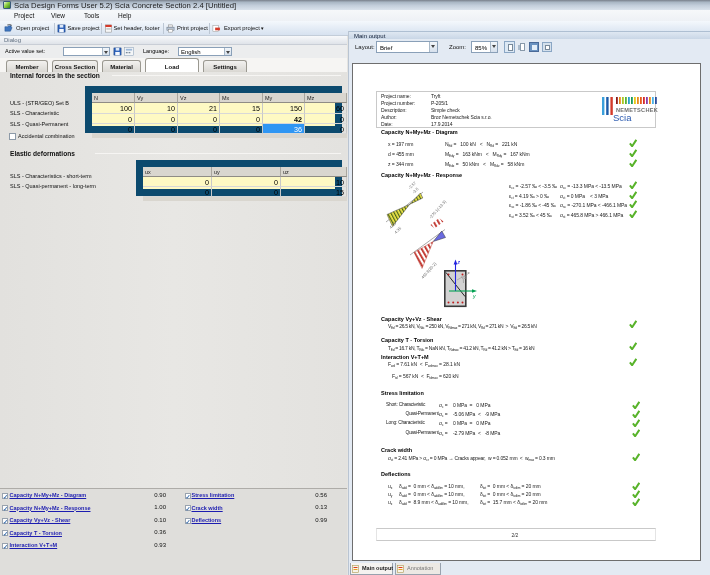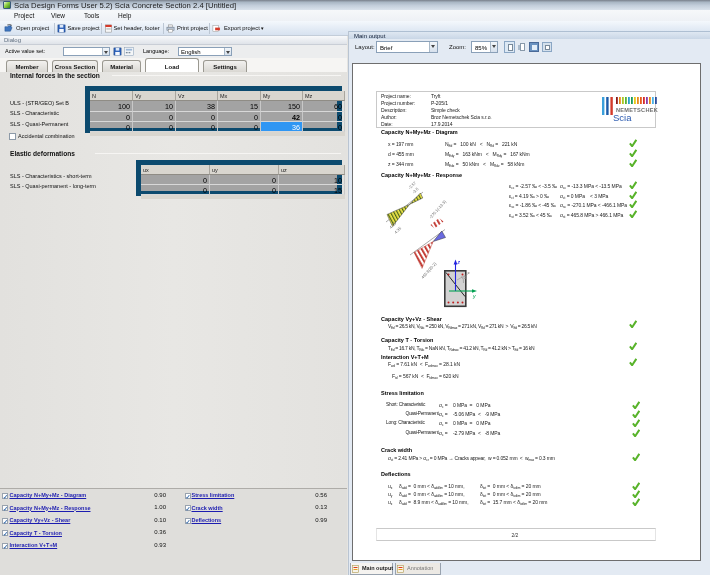--- a/index.html
+++ b/index.html
@@ -27,21 +27,21 @@
 .combo .arrowbox:after { content:""; position:absolute; left:1px; top:2.5px; border:2px solid transparent; border-top:3px solid #444; }
 #tabstrip { left:0; top:58px; width:347px; height:14px; background:#f6f5f3; }
 .tab { position:absolute; top:2px; height:12px; border:1px solid #9a9890; border-bottom:none; border-radius:3px 3px 0 0;
   background:linear-gradient(#f2f1ef,#d9d7d2); font-weight:bold; font-size:6px; text-align:center; color:#111; }
 .tab.active { top:0; height:14px; background:#fff; z-index:3; }
 .tab span { position:relative; top:3px; }
 .tab.active span { top:4.5px; }
 #content { left:0; top:72px; width:347px; height:416px; background:linear-gradient(90deg,#e2e1de 0%, #e8e7e4 50%, #e3e2df 100%); }
 .sechdr { position:absolute; font-weight:bold; font-size:6.6px; color:#111; white-space:nowrap; }
 .secline { position:absolute; height:1px; background:#b6b4b0; border-bottom:1px solid #f6f5f3; }
-.grid { position:absolute; border:5px solid #0c4a6e; background:#a3a3a3; }
+.grid { position:absolute; border:7px solid #0c4a6e; background:#fef9c3; }
 .gcell { position:absolute; overflow:hidden; white-space:nowrap; }
 .ghead { background:#d9d6cf; border-right:1px solid #a9a69e; border-bottom:1px solid #8f8c85; padding-left:2px; font-size:5.5px; color:#222; }
 .gval { text-align:right; padding-right:2px; border-right:1px solid #c8c8c8; border-bottom:1px solid #d8d8d8; font-size:7.2px; }
 .gsel { background:#2f96f3; color:#fff; }
 .gfoot { background:#d9d6cf; }
 .rowlab { position:absolute; font-size:5.5px; color:#111; white-space:nowrap; }
 .cb { position:absolute; width:7px; height:7px; background:#fff; border:1px solid #8d9aa8; }
 #checklist { left:0; top:488px; width:347px; height:87px; background:#dfdedb; border-top:1px solid #aeaca8; }
 .clrow { position:absolute; font-size:5.5px; white-space:nowrap; }
 .clcb { position:absolute; width:6px; height:6px; background:#fff; border:1px solid #98a2ae; }
@@ -143,21 +143,21 @@
 <div class="abs secline" style="left:112px; top:75px; width:229px;"></div>
 <div class="abs grid" style="left:85px; top:86px; width:257px; height:47px;">
   <div class="gcell ghead" style="left:0px; top:0; width:43px; height:10px; line-height:10px;">N</div>
   <div class="gcell ghead" style="left:43px; top:0; width:43px; height:10px; line-height:10px;">Vy</div>
   <div class="gcell ghead" style="left:86px; top:0; width:42px; height:10px; line-height:10px;">Vz</div>
   <div class="gcell ghead" style="left:128px; top:0; width:43px; height:10px; line-height:10px;">Mx</div>
   <div class="gcell ghead" style="left:171px; top:0; width:42px; height:10px; line-height:10px;">My</div>
   <div class="gcell ghead" style="left:213px; top:0; width:42px; height:10px; line-height:10px;">Mz</div>
   <div class="gcell gval" style="left:0px; top:10px; width:43px; height:10.5px; line-height:12.5px;">100</div>
   <div class="gcell gval" style="left:43px; top:10px; width:43px; height:10.5px; line-height:12.5px;">10</div>
-  <div class="gcell gval" style="left:86px; top:10px; width:42px; height:10.5px; line-height:12.5px;">38</div>
+  <div class="gcell gval" style="left:86px; top:10px; width:42px; height:10.5px; line-height:12.5px;">21</div>
   <div class="gcell gval" style="left:128px; top:10px; width:43px; height:10.5px; line-height:12.5px;">15</div>
   <div class="gcell gval" style="left:171px; top:10px; width:42px; height:10.5px; line-height:12.5px;">150</div>
   <div class="gcell gval" style="left:213px; top:10px; width:42px; height:10.5px; line-height:12.5px;">60</div>
   <div class="gcell gval" style="left:0px; top:20.5px; width:43px; height:10.5px; line-height:12.5px;">0</div>
   <div class="gcell gval" style="left:43px; top:20.5px; width:43px; height:10.5px; line-height:12.5px;">0</div>
   <div class="gcell gval" style="left:86px; top:20.5px; width:42px; height:10.5px; line-height:12.5px;">0</div>
   <div class="gcell gval" style="left:128px; top:20.5px; width:43px; height:10.5px; line-height:12.5px;">0</div>
   <div class="gcell gval" style="left:171px; top:20.5px; width:42px; height:10.5px; line-height:12.5px;font-weight:bold;">42</div>
   <div class="gcell gval" style="left:213px; top:20.5px; width:42px; height:10.5px; line-height:12.5px;">0</div>
   <div class="gcell gval" style="left:0px; top:31px; width:43px; height:10px; line-height:12px;">0</div>

